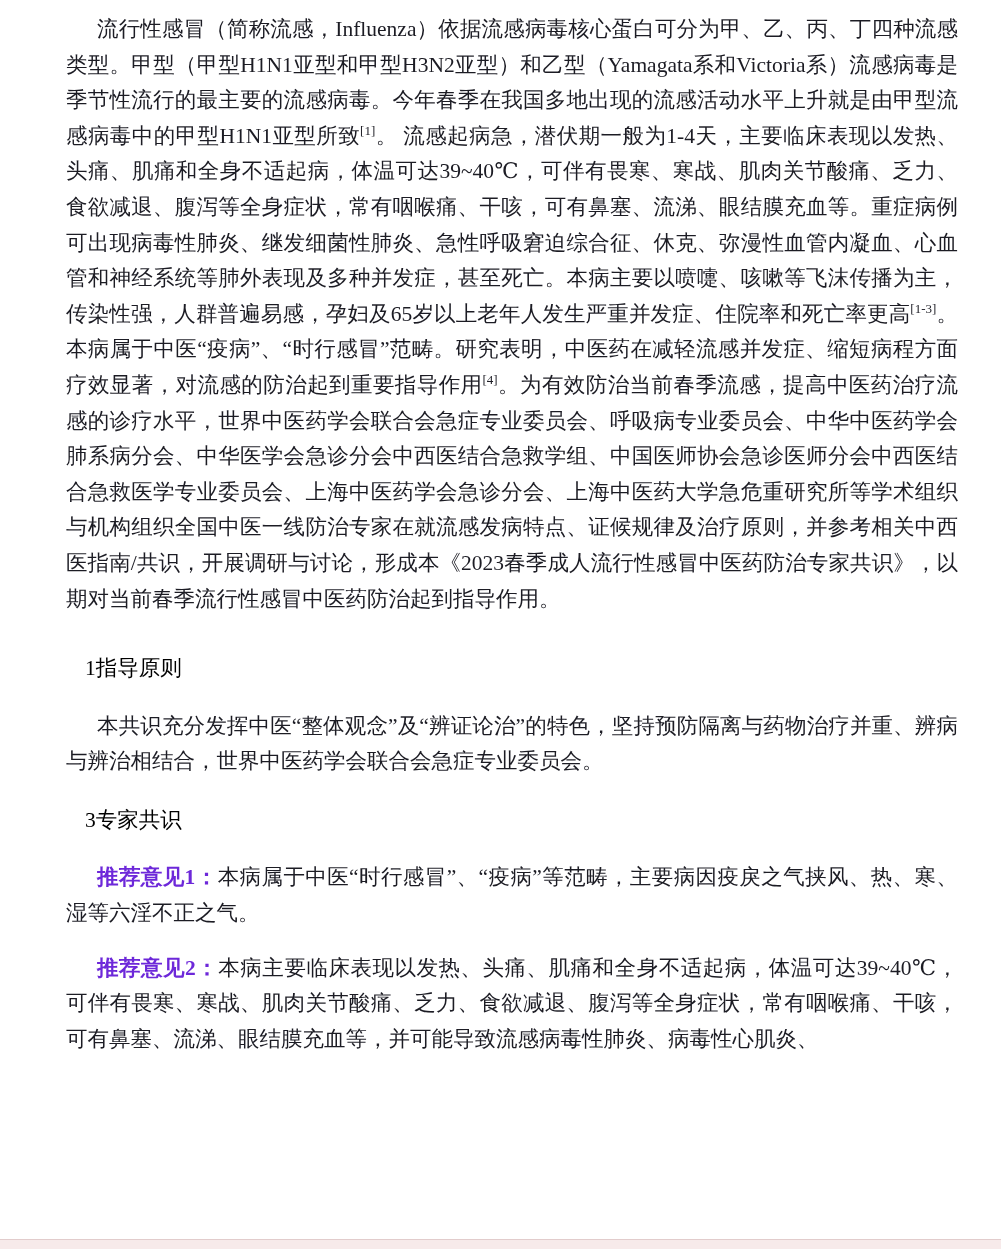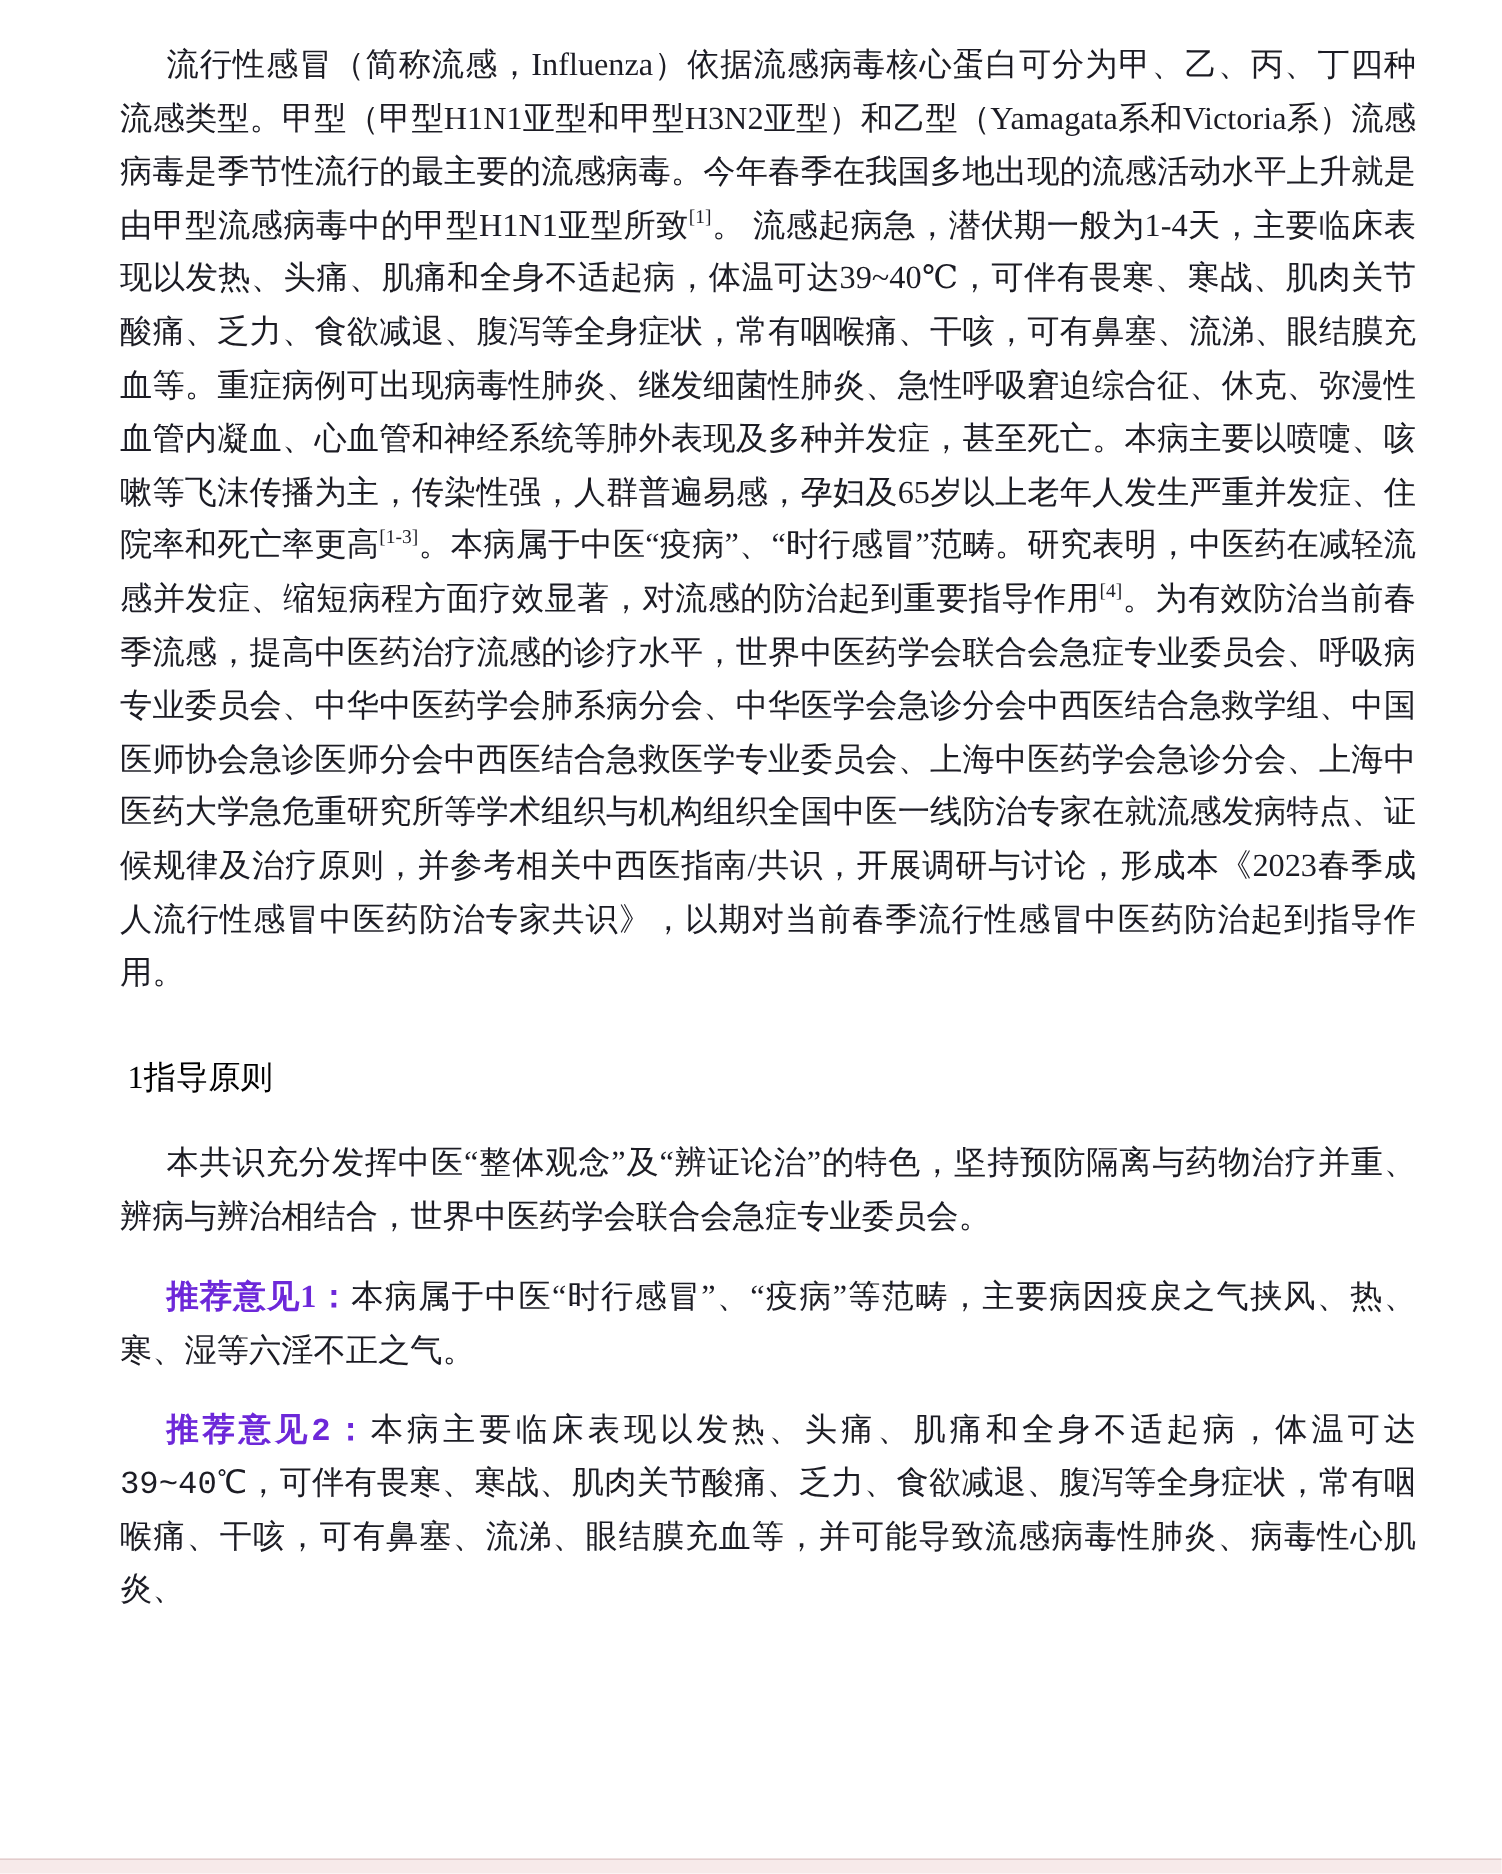--- a/index.html
+++ b/index.html
@@ -18,37 +18,36 @@
   .page-content {
     position: absolute;
     top: 8px;
     left: 62px;
     width: 900px;
     font-size: 21.5px;
     line-height: 35.6px;
     text-align: justify;
   }
   .para {
-    margin: 18px;
+    margin: 4px;
     text-indent: 31px;
   }
   .section-heading {
     font-size: 21.5px;
     font-weight: normal;
     color: #000000;
     margin: 23px 0 22px 0;
     text-indent: 23px;
     line-height: 35.6px;
   }
   .section-heading.first {
     margin-top: 34px;
   }
   .para.rec2 {
     margin-top: 19px;
-    font-family: Liberation Mono, monospace;
   }
   sup {
     font-size: 13px;
     line-height: 0;
     vertical-align: super;
   }
   strong {
     font-weight: bold;
     color: #6d28d9;
   }
@@ -68,20 +67,21 @@
 <div class="page-content">
 
   <p class="para"><span>流行性感冒（简称流感，Influenza）依据流感病毒核心蛋白可分为甲、乙、丙、丁四种流感类型。甲型（甲型H1N1亚型和甲型H3N2亚型）和乙型（Yamagata系和Victoria系）流感病毒是季节性流行的最主要的流感病毒。今年春季在我国多地出现的流感活动水平上升就是由甲型流感病毒中的甲型H1N1亚型所致</span><sup>[1]</sup><span>。 流感起病急，潜伏期一般为1-4天，主要临床表现以发热、头痛、肌痛和全身不适起病，体温可达39~40℃，可伴有畏寒、寒战、肌肉关节酸痛、乏力、食欲减退、腹泻等全身症状，常有咽喉痛、干咳，可有鼻塞、流涕、眼结膜充血等。重症病例可出现病毒性肺炎、继发细菌性肺炎、急性呼吸窘迫综合征、休克、弥漫性血管内凝血、心血管和神经系统等肺外表现及多种并发症，甚至死亡。本病主要以喷嚏、咳嗽等飞沫传播为主，传染性强，人群普遍易感，孕妇及65岁以上老年人发生严重并发症、住院率和死亡率更高</span><sup>[1-3]</sup><span>。本病属于中医“疫病”、“时行感冒”范畴。研究表明，中医药在减轻流感并发症、缩短病程方面疗效显著，对流感的防治起到重要指导作用</span><sup>[4]</sup><span>。为有效防治当前春季流感，提高中医药治疗流感的诊疗水平，世界中医药学会联合会急症专业委员会、呼吸病专业委员会、中华中医药学会肺系病分会、中华医学会急诊分会中西医结合急救学组、中国医师协会急诊医师分会中西医结合急救医学专业委员会、上海中医药学会急诊分会、上海中医药大学急危重研究所等学术组织与机构组织全国中医一线防治专家在就流感发病特点、证候规律及治疗原则，并参考相关中西医指南/共识，开展调研与讨论，形成本《2023春季成人流行性感冒中医药防治专家共识》，以期对当前春季流行性感冒中医药防治起到指导作用。</span></p>
 
   <h2 class="section-heading first">1指导原则</h2>
 
   <p class="para">本共识充分发挥中医“整体观念”及“辨证论治”的特色，坚持预防隔离与药物治疗并重、辨病与辨治相结合，世界中医药学会联合会急症专业委员会。</p>
 
 
 
+  <h2 class="section-heading">3专家共识</h2>
 
   <p class="para"><strong>推荐意见1：</strong><span>本病属于中医“时行感冒”、“疫病”等范畴，主要病因疫戾之气挟风、热、寒、湿等六淫不正之气。</span></p>
 
   <p class="para rec2"><strong>推荐意见2：</strong><span>本病主要临床表现以发热、头痛、肌痛和全身不适起病，体温可达39~40℃，可伴有畏寒、寒战、肌肉关节酸痛、乏力、食欲减退、腹泻等全身症状，常有咽喉痛、干咳，可有鼻塞、流涕、眼结膜充血等，并可能导致流感病毒性肺炎、病毒性心肌炎、</span></p>
 
 </div>
 
 <div class="bottom-strip"></div>
 
 </body></html>

